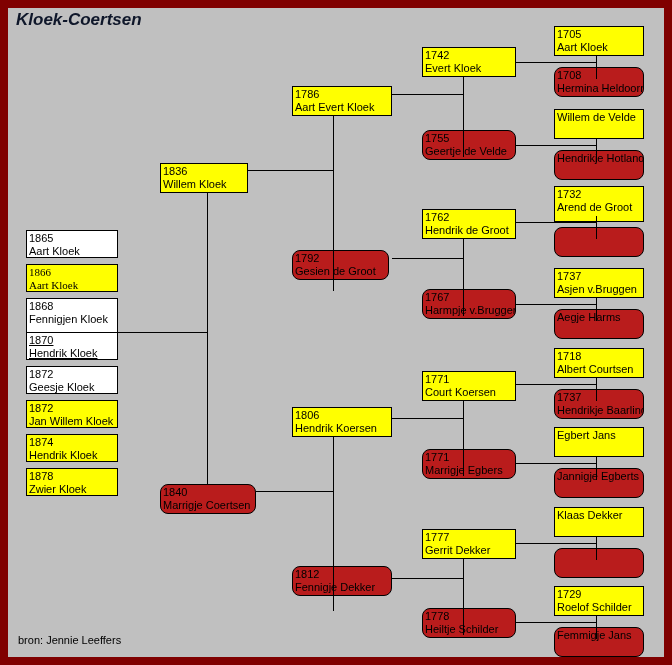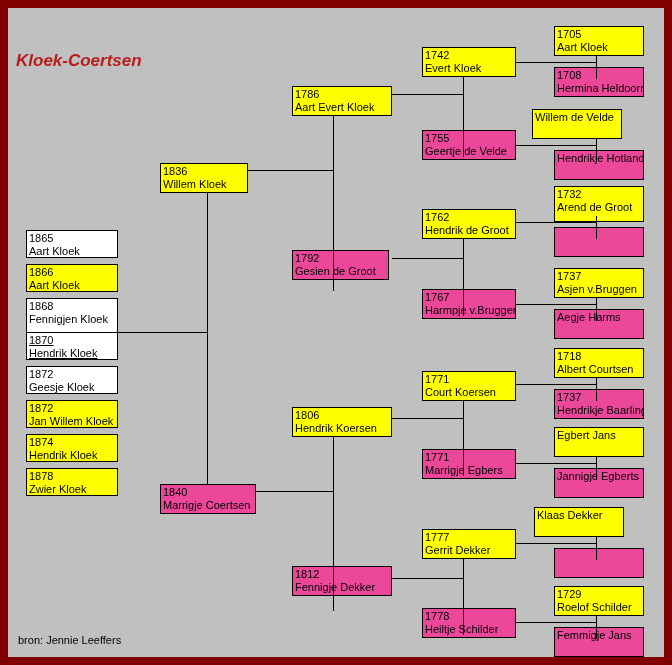--- a/index.html
+++ b/index.html
@@ -16,24 +16,23 @@
     width:656px;height:649px;
     background:#c0c0c0;
     overflow:hidden;
   }
   #page-title{
     position:absolute;
     left:8px;top:2px;
     font-size:17px;
     font-weight:bold;
     font-style:italic;
-    color:#b91c1c;
+    color:#0f172a;
     letter-spacing:0px;
     white-space:nowrap;
-    margin-top:41px;
   }
   #credit{
     position:absolute;
     left:10px;top:626px;
     font-size:11px;
     color:#000;
     white-space:nowrap;
   }
   .node{
     position:absolute;
@@ -41,38 +40,38 @@
     box-sizing:border-box;
     overflow:hidden;
     padding:1px 0 0 2px;
     line-height:13px;
     font-size:11px;
     color:#000;
   }
   .node .yr{display:block;white-space:nowrap;}
   .node .nm{display:block;white-space:nowrap;}
   .male{background:#ffff00;}
-  .female{background:#ec4899;}
+  .female{background:#b91c1c;border-radius:8px;}
   .plain{background:#ffffff;}
   .line{position:absolute;background:#000;}
   .h{height:1px;}
   .v{width:1px;}
 </style>
 </head>
 <body>
 
 <div id="canvas">
 
   <div id="page-title">Kloek-Coertsen</div>
 
   <div class="node plain" style="left:18px;top:222px;width:92px;height:28px;">
     <span class="yr">1865</span>
     <span class="nm">Aart Kloek</span>
   </div>
-  <div class="node male" style="left:18px;top:256px;width:92px;height:28px;">
+  <div class="node male" style="left:18px;top:256px;width:92px;height:28px;font-family:Liberation Serif, serif;">
     <span class="yr">1866</span>
     <span class="nm">Aart Kloek</span>
   </div>
   <div class="node plain" style="left:18px;top:290px;width:92px;height:40px;">
     <span class="yr">1868</span>
     <span class="nm">Fennigjen Kloek</span>
   </div>
   <div class="node plain" style="left:18px;top:324px;width:92px;height:28px;text-decoration:underline;">
     <span class="yr">1870</span>
     <span class="nm">Hendrik Kloek</span>
@@ -154,21 +153,21 @@
   </div>
 
   <div class="node male" style="left:546px;top:18px;width:90px;height:30px;">
     <span class="yr">1705</span>
     <span class="nm">Aart Kloek</span>
   </div>
   <div class="node female" style="left:546px;top:59px;width:90px;height:30px;">
     <span class="yr">1708</span>
     <span class="nm">Hermina Heldoorn</span>
   </div>
-  <div class="node male" style="left:524px;top:101px;width:90px;height:30px;">
+  <div class="node male" style="left:546px;top:101px;width:90px;height:30px;">
     <span class="yr"></span>
     <span class="nm">Willem de Velde</span>
   </div>
   <div class="node female" style="left:546px;top:142px;width:90px;height:30px;">
     <span class="yr"></span>
     <span class="nm">Hendrikje Hotland</span>
   </div>
   <div class="node male" style="left:546px;top:178px;width:90px;height:36px;">
     <span class="yr">1732</span>
     <span class="nm">Arend de Groot</span>
@@ -194,21 +193,21 @@
     <span class="nm">Hendrikje Baarling</span>
   </div>
   <div class="node male" style="left:546px;top:419px;width:90px;height:30px;">
     <span class="yr"></span>
     <span class="nm">Egbert Jans</span>
   </div>
   <div class="node female" style="left:546px;top:460px;width:90px;height:30px;">
     <span class="yr"></span>
     <span class="nm">Jannigje Egberts</span>
   </div>
-  <div class="node male" style="left:526px;top:499px;width:90px;height:30px;">
+  <div class="node male" style="left:546px;top:499px;width:90px;height:30px;">
     <span class="yr"></span>
     <span class="nm">Klaas Dekker</span>
   </div>
   <div class="node female" style="left:546px;top:540px;width:90px;height:30px;">
     <span class="yr"></span>
     <span class="nm"></span>
   </div>
   <div class="node male" style="left:546px;top:578px;width:90px;height:30px;">
     <span class="yr">1729</span>
     <span class="nm">Roelof Schilder</span>

